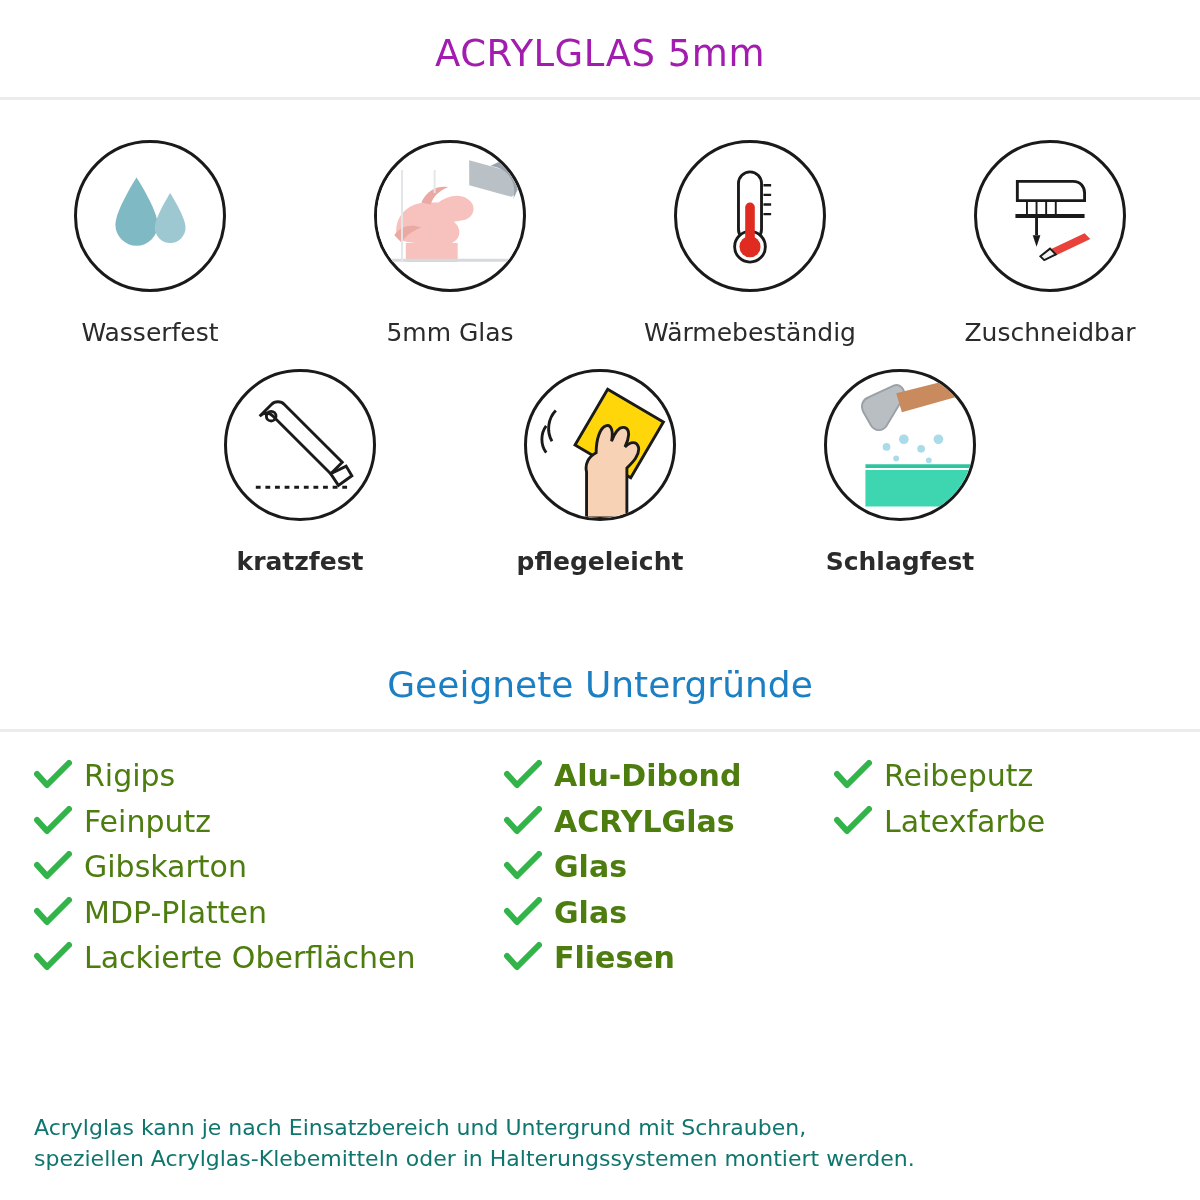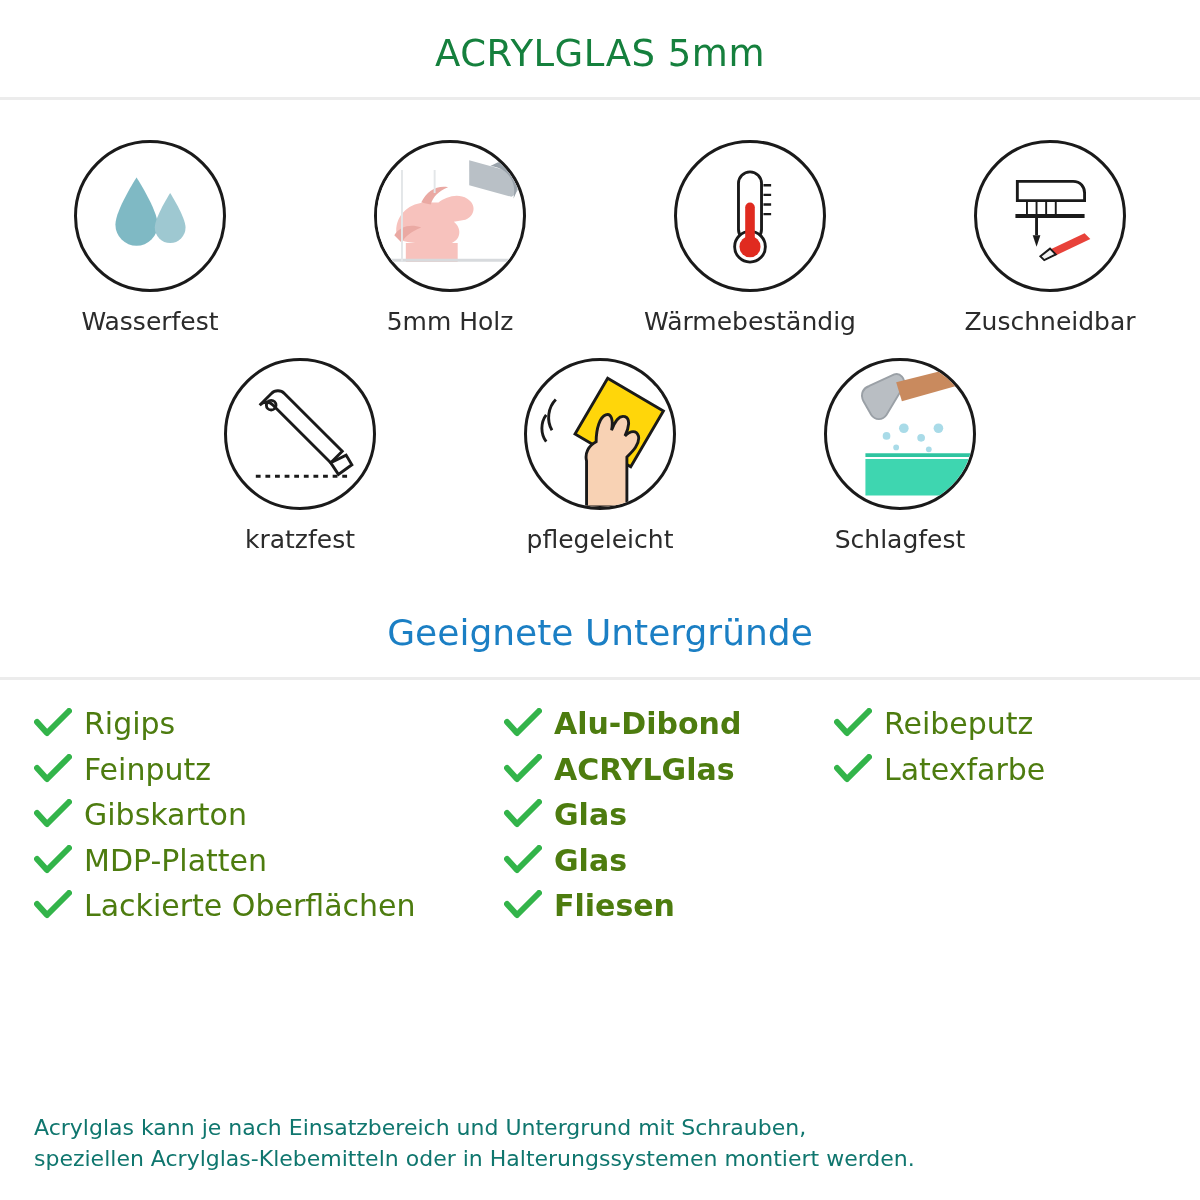--- a/index.html
+++ b/index.html
@@ -11,21 +11,21 @@
     font-family: "DejaVu Sans", sans-serif;
     color: #2b2b2b;
     overflow: hidden;
   }
   .page { position: relative; width: 1200px; height: 1200px; }
 
   
   .main-title {
     text-align: center;
     font-size: 37px;
-    color: #15803d;
+    color: #a21caf;
     font-weight: 400;
     letter-spacing: 0.5px;
     padding-top: 32px;
     padding-bottom: 22px;
   }
   .hr {
     height: 3px;
     background: #ececec;
     width: 100%;
   }
@@ -34,51 +34,51 @@
   .features {
     padding-top: 40px;
   }
   .feature-row {
     display: flex;
     justify-content: center;
     align-items: flex-start;
   }
   .feature-row.row1 .feature { width: 300px; }
   .feature-row.row2 { margin-top: 22px; }
-  .feature-row.row2 .feature { width: 300px; }
+  .feature-row.row2 .feature { width: 300px; font-weight: bold; }
   .feature {
     display: flex;
     flex-direction: column;
     align-items: center;
   }
   .circle {
     width: 152px;
     height: 152px;
     border-radius: 50%;
     border: 3px solid #1a1a1a;
     position: relative;
     overflow: hidden;
     background: #fff;
   }
   .circle svg { display: block; width: 100%; height: 100%; }
   .feature-label {
-    margin-top: 15px;
+    margin-top: 26px;
     font-size: 25px;
     color: #2b2b2b;
     text-align: center;
     white-space: nowrap;
   }
 
   
   .sub-title {
     text-align: center;
     font-size: 36px;
     color: #1b7fc4;
     font-weight: 400;
-    margin-top: 58px;
+    margin-top: 88px;
     margin-bottom: 24px;
   }
   .sub-lists {
     display: flex;
     padding: 24px 34px 0 34px;
   }
   .sub-col { flex: 0 0 auto; }
   .sub-col.c1 { width: 470px; }
   .sub-col.c2 { width: 330px; font-weight: bold; }
   .sub-col.c3 { width: 330px; }
@@ -144,21 +144,21 @@
             <path d="M96 18 L140 30 C150 34 150 52 140 56 L96 44 Z" fill="#b9c0c6"></path>
             <path d="M118 24 C136 26 146 40 142 58 C150 44 146 26 126 20 Z" fill="#9aa3ab"></path>
             <path d="M20 92 C20 74 34 62 52 62 L64 62 C72 56 84 52 94 58 C104 64 102 76 92 80 L80 82 C88 88 88 100 78 104 L40 104 C28 104 20 100 20 92 Z" fill="#f7c2bd"></path>
             <path d="M30 104 L84 104 L84 124 L30 124 Z" fill="#f7c2bd"></path>
             <path d="M46 62 C52 50 62 44 74 46 C64 50 58 56 56 64 Z" fill="#eaa9a3"></path>
             <path d="M18 96 C24 86 36 84 46 88 C36 92 28 98 26 104 Z" fill="#eaa9a3"></path>
             <path d="M2 122 L146 122" stroke="#d7dadd" stroke-width="3" fill="none"></path>
             <path d="M26 28 L26 124 M60 28 L60 52" stroke="#e3e6e8" stroke-width="2" fill="none"></path>
           </svg>
         </div>
-        <div class="feature-label">5mm Holz</div>
+        <div class="feature-label">5mm Glas</div>
       </div>
 
       <div class="feature">
         <div class="circle">
           <svg viewBox="0 0 152 152">
             <rect x="64" y="30" width="24" height="72" rx="12" fill="#ffffff" stroke="#1a1a1a" stroke-width="3"></rect>
             <circle cx="76" cy="108" r="16" fill="#ffffff" stroke="#1a1a1a" stroke-width="3"></circle>
             <circle cx="76" cy="108" r="11" fill="#e02b20"></circle>
             <rect x="71" y="62" width="10" height="42" rx="5" fill="#e02b20"></rect>
             <path d="M90 44 L98 44 M90 54 L98 54 M90 64 L98 64 M90 74 L98 74" stroke="#1a1a1a" stroke-width="2.5"></path>

